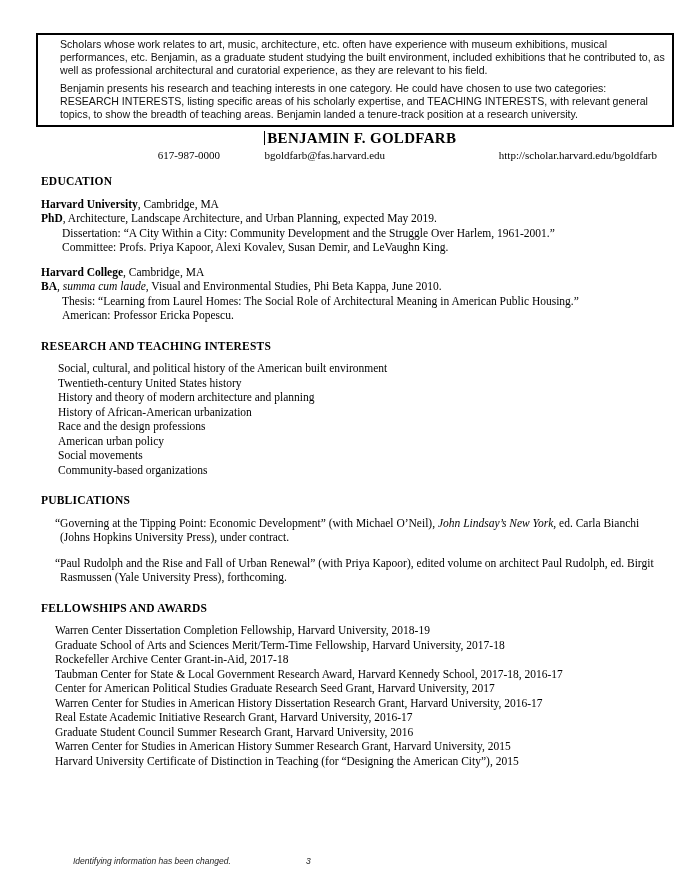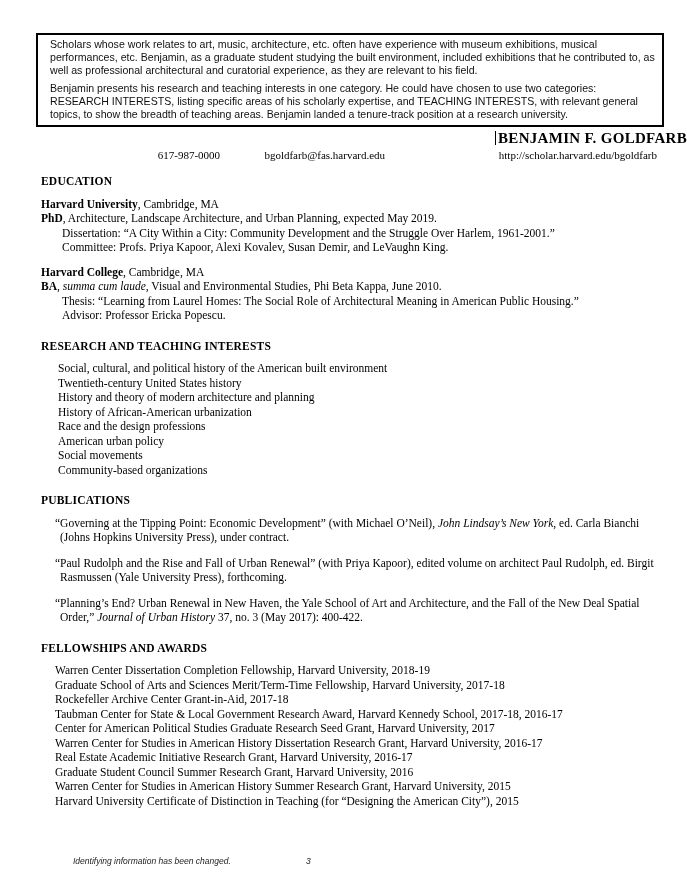--- a/index.html
+++ b/index.html
@@ -8,30 +8,30 @@
     width:687px; height:890px;
     background:#ffffff;
     font-family:"Liberation Serif", serif;
     color:#000;
     overflow:hidden;
   }
   
   .note-box {
     position:absolute; left:36px; top:33px; width:606px;
     border:2px solid #000;
-    padding:3px 6px 4px 12px;
+    padding:3px 6px 4px 22px;
     font-family:"Liberation Sans", sans-serif;
     font-size:10.6px; line-height:13px; color:#101010;
   }
   .note-box p { margin:0 0 5px 0; }
   .note-box p:last-child { margin-bottom:0; }
 
   
   .header { position:absolute; left:0; right:0; top:130px; }
-  .name-row { text-align:right; font-size:15px; font-weight:bold; letter-spacing:0.3px;padding-left:33px; }
+  .name-row { text-align:center; font-size:15px; font-weight:bold; letter-spacing:0.3px;padding-left:33px; }
   .caret { display:inline-block; width:1.5px; height:14px; background:#000; vertical-align:-2px; margin-right:2px; }
   .contact-row {
     display:flex; align-items:baseline;
     padding:2px 30px 0 38px;
     font-size:11px;
   }
   .contact-row .c-left  { flex:1; text-align:right; }
   .contact-row .c-mid   { flex:1.15; text-align:center; }
   .contact-row .c-right { flex:1.25; text-align:right; }
 
@@ -87,39 +87,38 @@
       <p><span class="bold">Harvard University</span><span>, Cambridge, MA</span></p>
       <p><span class="bold">PhD</span><span>, Architecture, Landscape Architecture, and Urban Planning, expected May 2019.</span></p>
       <p class="edu-detail">Dissertation: “A City Within a City: Community Development and the Struggle Over Harlem, 1961-2001.”</p>
       <p class="edu-detail">Committee: Profs. Priya Kapoor, Alexi Kovalev, Susan Demir, and LeVaughn King.</p>
     </div>
 
     <div class="edu-entry">
       <p><span class="bold">Harvard College</span><span>, Cambridge, MA</span></p>
       <p><span class="bold">BA</span><span>, </span><span class="it">summa cum laude</span><span>, Visual and Environmental Studies, Phi Beta Kappa, June 2010.</span></p>
       <p class="edu-detail">Thesis: “Learning from Laurel Homes: The Social Role of Architectural Meaning in American Public Housing.”</p>
-      <p class="edu-detail">Advisor: Professor Ericka Popescu.</p>
+      <p class="edu-detail">American: Professor Ericka Popescu.</p>
     </div>
 
     <div class="sec-heading">RESEARCH AND TEACHING INTERESTS</div>
     <ul class="interests-list">
       <li>Social, cultural, and political history of the American built environment</li>
       <li>Twentieth-century United States history</li>
       <li>History and theory of modern architecture and planning</li>
       <li>History of African-American urbanization</li>
       <li>Race and the design professions</li>
       <li>American urban policy</li>
       <li>Social movements</li>
       <li>Community-based organizations</li>
     </ul>
 
     <div class="sec-heading">PUBLICATIONS</div>
     <p class="pub-item"><span>“Governing at the Tipping Point: Economic Development” (with Michael O’Neil), </span><span class="it">John Lindsay’s New York</span><span>, ed. Carla Bianchi (Johns Hopkins University Press), under contract.</span></p>
     <p class="pub-item"><span>“Paul Rudolph and the Rise and Fall of Urban Renewal” (with Priya Kapoor), edited volume on architect Paul Rudolph, ed. Birgit Rasmussen (Yale University Press), forthcoming.</span><span class="it"></span><span></span></p>
-    <p class="pub-item"><span>“Planning’s End? Urban Renewal in New Haven, the Yale School of Art and Architecture, and the Fall of the New Deal Spatial Order,” </span><span class="it">Journal of Urban History</span><span> 37, no. 3 (May 2017): 400-422.</span></p>
 
     <div class="sec-heading">FELLOWSHIPS AND AWARDS</div>
     <ul class="fellowship-list">
       <li>Warren Center Dissertation Completion Fellowship, Harvard University, 2018-19</li>
       <li>Graduate School of Arts and Sciences Merit/Term-Time Fellowship, Harvard University, 2017-18</li>
       <li>Rockefeller Archive Center Grant-in-Aid, 2017-18</li>
       <li>Taubman Center for State &amp; Local Government Research Award, Harvard Kennedy School, 2017-18, 2016-17</li>
       <li>Center for American Political Studies Graduate Research Seed Grant, Harvard University, 2017</li>
       <li>Warren Center for Studies in American History Dissertation Research Grant, Harvard University, 2016-17</li>
       <li>Real Estate Academic Initiative Research Grant, Harvard University, 2016-17</li>

